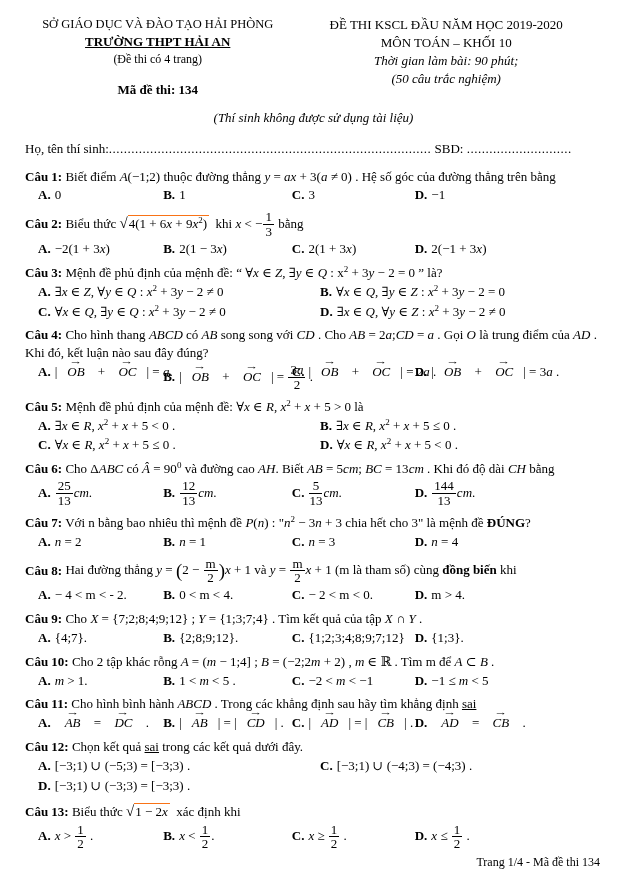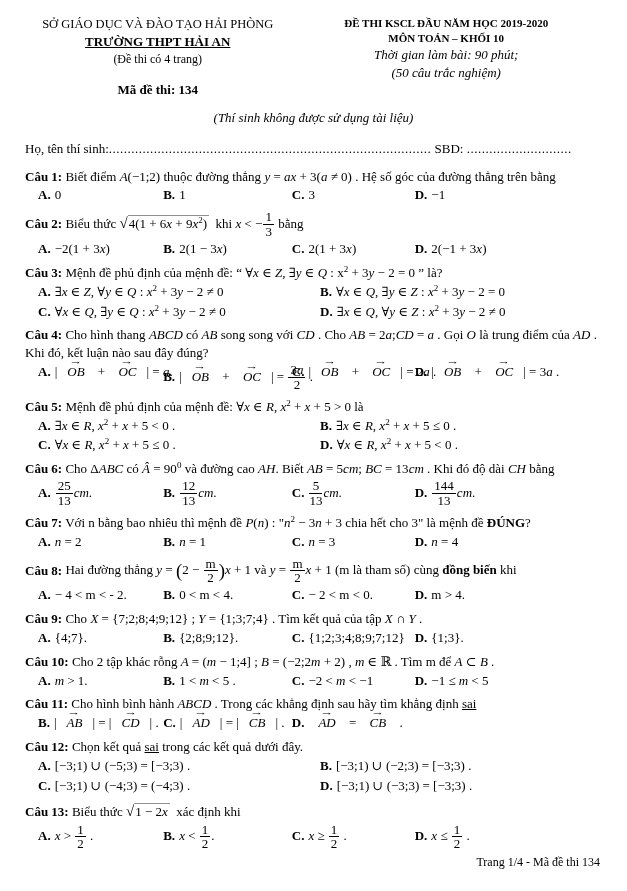--- a/index.html
+++ b/index.html
@@ -12,21 +12,21 @@
     padding:16px 25px 0 25px;
   }
   
   .header { display:flex; }
   .h-left { width:46%; text-align:center; }
   .h-right { width:54%; text-align:center; }
   .dept { font-size:12.5px; }
   .school { font-weight:bold; text-decoration:underline; font-size:13px; }
   .pagesnote { font-size:12px; }
   .examcode { font-weight:bold; margin-top:13px; }
-  .title1,.title2 { font-weight:bold; font-size:11px; }
+  .title1,.title2 { font-weight:normal; font-size:13px; }
   .time,.fmt { font-style:italic; font-size:13px; }
   .centernote { text-align:center; font-style:italic; margin-top:10px; }
   .namerow { margin-top:13px; white-space:nowrap; overflow:hidden; }
   .dots { letter-spacing:0.5px; }
   
   .qwrap { margin-top:10px; }
   .q { margin-top:6px; }
   .stem { }
   .qlabel { font-weight:bold; }
   .opts { display:grid; grid-template-columns:22.2% 22.8% 21.8% 33.2%; padding-left:13px; margin-top:1px; }
@@ -199,35 +199,35 @@
 
   <span class="opt"><b class="oletter">C.</b><span class="otext">−2 &lt; <i>m</i> &lt; −1</span></span>
 
   <span class="opt"><b class="oletter">D.</b><span class="otext">−1 ≤ <i>m</i> &lt; 5</span></span>
 </div>
   </section>
 
   <section class="q">
     <p class="stem"><b class="qlabel">Câu 11:</b> <span class="qtext">Cho hình bình hành <i>ABCD</i> . Trong các khẳng định sau hãy tìm khẳng định <u>sai</u></span></p>
     <div class="opts">
+  <span class="opt"><b class="oletter">A.</b><span class="otext"><span class="vec">AB</span> = <span class="vec">DC</span> .</span></span>
 
   <span class="opt"><b class="oletter">B.</b><span class="otext">|<span class="vec">AB</span>| = |<span class="vec">CD</span>| .</span></span>
 
   <span class="opt"><b class="oletter">C.</b><span class="otext">|<span class="vec">AD</span>| = |<span class="vec">CB</span>| .</span></span>
 
   <span class="opt"><b class="oletter">D.</b><span class="otext"><span class="vec">AD</span> = <span class="vec">CB</span> .</span></span>
 </div>
   </section>
 
   <section class="q">
     <p class="stem"><b class="qlabel">Câu 12:</b> <span class="qtext">Chọn kết quả <u>sai</u> trong các kết quả dưới đây.</span></p>
     <div class="opts two">
   <span class="opt"><b class="oletter">A.</b><span class="otext">[−3;1) ∪ (−5;3) = [−3;3) .</span></span>
 
-  <span class="opt"><b class="oletter">B.</b><span class="otext">[−3;1) ∪ (−2;3) = [−3;3) .</span></span>
 
   <span class="opt"><b class="oletter">C.</b><span class="otext">[−3;1) ∪ (−4;3) = (−4;3) .</span></span>
 
   <span class="opt"><b class="oletter">D.</b><span class="otext">[−3;1) ∪ (−3;3) = [−3;3) .</span></span>
 </div>
   </section>
 
   <section class="q">
     <p class="stem"><b class="qlabel">Câu 13:</b> <span class="qtext">Biểu thức <span class="sq"><span class="rad">1 − 2<i>x</i></span></span>&nbsp; xác định khi</span></p>
     <div class="opts">

